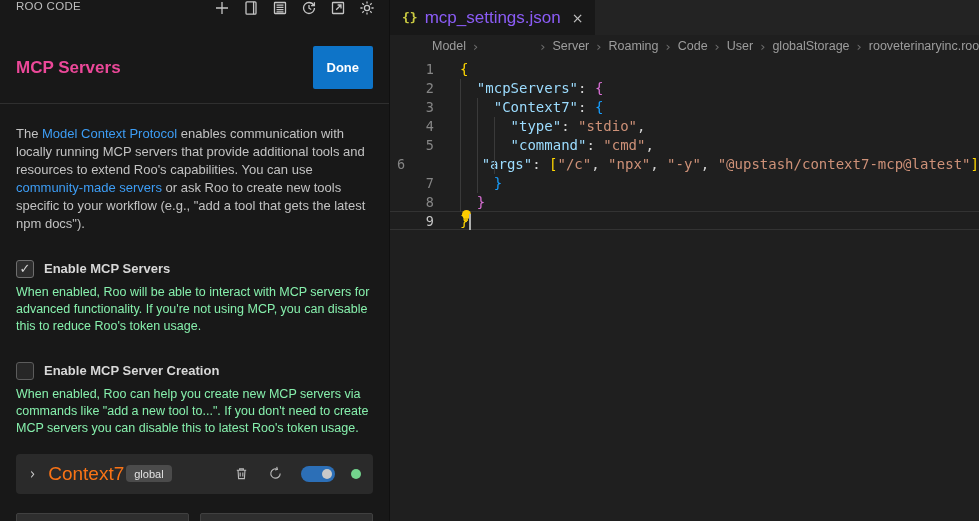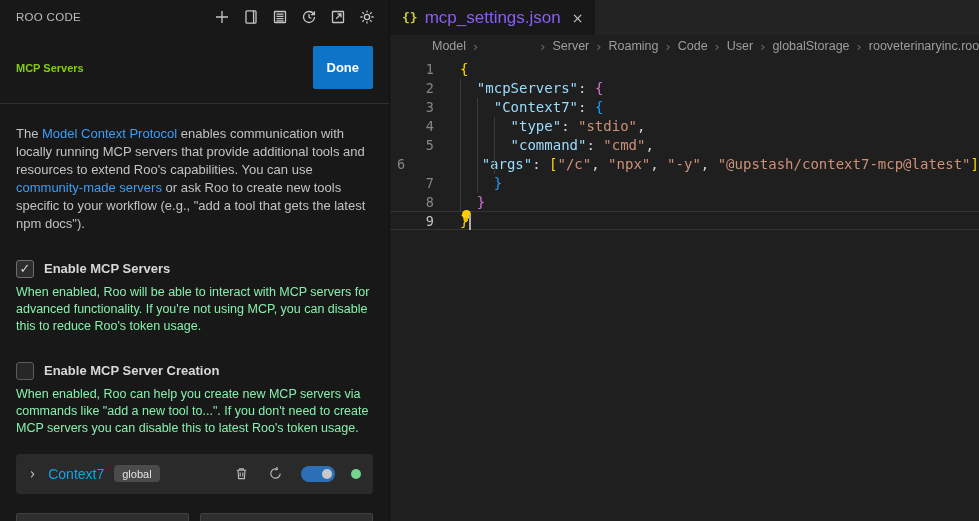--- a/index.html
+++ b/index.html
@@ -3,40 +3,40 @@
 <meta charset="utf-8">
 <style>
   * { margin:0; padding:0; box-sizing:border-box; }
   html,body { background:#111; }
   .app {
     width:979px; height:521px; display:flex; overflow:hidden;
     font-family:"Liberation Sans", sans-serif; background:#181818; position:relative;
   }
   
   .panel { width:390px; min-width:390px; background:#181818; border-right:1px solid #101010; overflow:hidden; }
-  .panel-header { height:34px; display:flex; align-items:center; padding:0 14px 0 16px; }
+  .panel-header { height:34px; display:flex; align-items:flex-start; padding:0 14px 0 16px; }
   .panel-title-small { color:#bdbdbd; font-size:11.5px; letter-spacing:.3px; }
   .panel-header .spacer { flex:1; }
   .hicon { width:16px; height:16px; margin-left:13px; color:#c5c5c5; display:inline-flex; align-items:center; justify-content:center; cursor:pointer; }
   .hicon svg { width:16px; height:16px; stroke:#c5c5c5; fill:none; stroke-width:1.3; }
   .title-row { display:flex; align-items:center; padding:12px 16px 14px 16px; }
-  .page-title { color:#84cc16; font-size:11px; font-weight:bold; flex:1; }
+  .page-title { color:#ec4899; font-size:17px; font-weight:bold; flex:1; }
   .done-btn { background:#0e74c8; color:#fff; font-size:13px; font-weight:bold; border:none; border-radius:2px; padding:14px 14px; cursor:pointer; font-family:inherit; }
   .divider { height:1px; background:#2f2f2f; margin:0; }
   .desc { margin:21px 16px 0 16px; color:#c2c2c2; font-size:13px; line-height:1.38; }
   .link { color:#3d9df5; cursor:pointer; text-decoration:none; }
   .setting-row { display:flex; align-items:center; margin:27px 16px 0 16px; }
   .checkbox { width:18px; height:18px; border-radius:3px; border:1px solid #6e6e6e; background:#2d2d2d; margin-right:10px; display:inline-flex; align-items:center; justify-content:center; color:#d6d6d6; font-size:13px; cursor:pointer; }
   .checkbox.unchecked { color:transparent; border-color:#5c5c5c; background:#272727; }
   .setting-label { color:#d8d8d8; font-size:13px; font-weight:bold; }
   .muted { margin:6px 16px 0 16px; color:#86efac; font-size:12.5px; line-height:1.36; }
   
   .server-card { margin:17px 16px 0 16px; height:40px; background:#2a2a2a; border-radius:4px; display:flex; align-items:center; padding:0 12px 0 14px; }
   .chev { color:#cdcdcd; font-size:13px; margin-right:13px; cursor:pointer; font-family:"DejaVu Sans", sans-serif; transform:scaleY(1.15); }
-  .server-name { color:#0ea5e9; font-size:14px; margin-right:10px; }
+  .server-name { color:#f97316; font-size:19px; margin-right:2px; }
   .badge { background:#4b4b4b; color:#e2e2e2; font-size:11px; border-radius:4px; padding:2.5px 8px; }
   .server-card .spacer { flex:1; }
   .sicon { width:16px; height:16px; margin-left:18px; display:inline-flex; align-items:center; justify-content:center; cursor:pointer; }
   .sicon svg { width:15px; height:15px; stroke:#b9b9b9; fill:none; stroke-width:1.2; }
   .toggle { width:34px; height:16px; border-radius:9px; background:#2c6fb7; margin-left:18px; position:relative; cursor:pointer; }
   .toggle .knob { position:absolute; right:3px; top:3px; width:10px; height:10px; border-radius:50%; background:#c9c9c9; }
   .status-dot { width:10px; height:10px; border-radius:50%; margin-left:16px; }
   
   .edit-row { display:flex; gap:11px; margin:19px 16px 0 16px; }
   .edit-btn { flex:1; height:30px; background:#2e2e2e; border:1px solid #404040; border-radius:2px; color:#d8d8d8; font-size:13px; font-weight:bold; display:flex; align-items:center; justify-content:center; gap:8px; cursor:pointer; font-family:inherit; }

